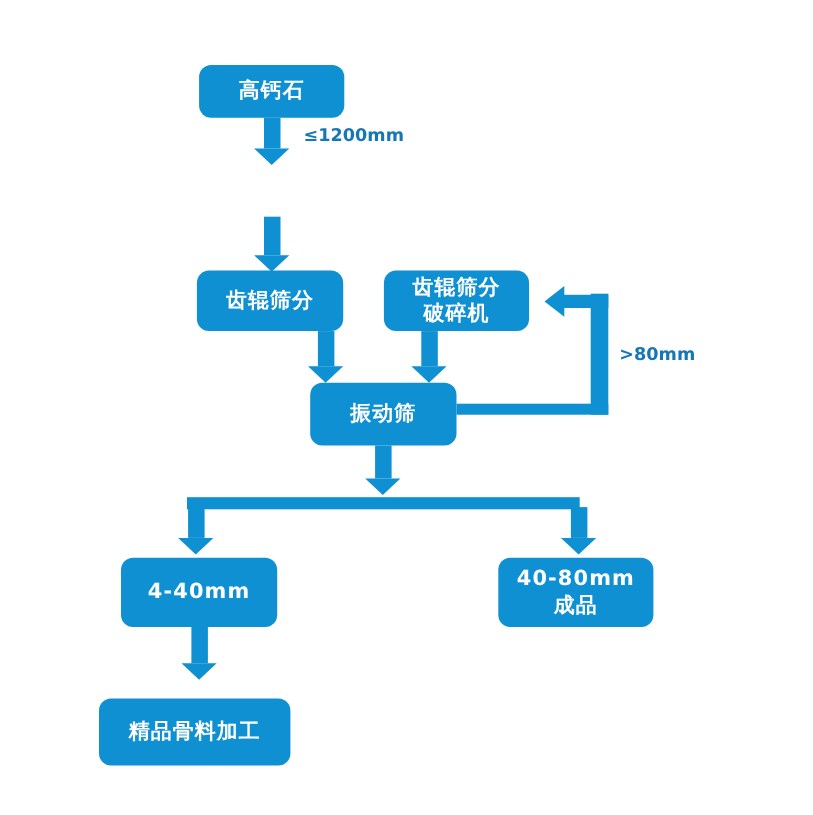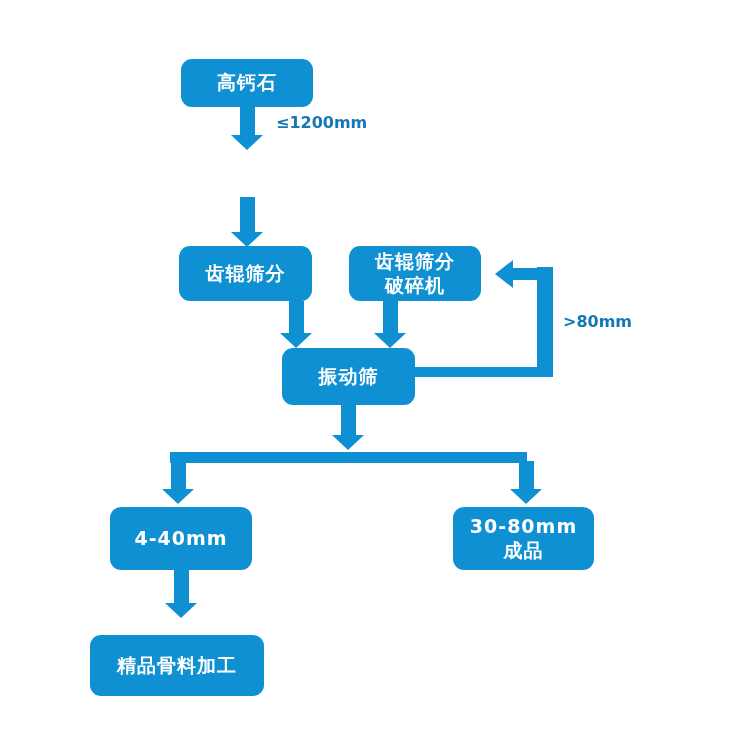--- a/index.html
+++ b/index.html
@@ -116,21 +116,21 @@
 <body>
 
 <div class="canvas">
 
   <div class="node" id="n-raw">高钙石</div>
   <div class="node" id="n-jaw">齿辊筛分</div>
   <div class="node" id="n-screen">振动筛</div>
   <div class="node" id="n-roller">齿辊筛分
 破碎机</div>
   <div class="node" id="n-small">4-40mm</div>
-  <div class="node" id="n-large">30-80mm
+  <div class="node" id="n-large">40-80mm
 成品</div>
   <div class="node" id="n-fine">精品骨料加工</div>
 
   <div class="varrow" id="a-raw-feeder">
     <div class="shaft"></div>
     <div class="head"></div>
   </div>
   <div class="varrow" id="a-feeder-jaw">
     <div class="shaft"></div>
     <div class="head"></div>

